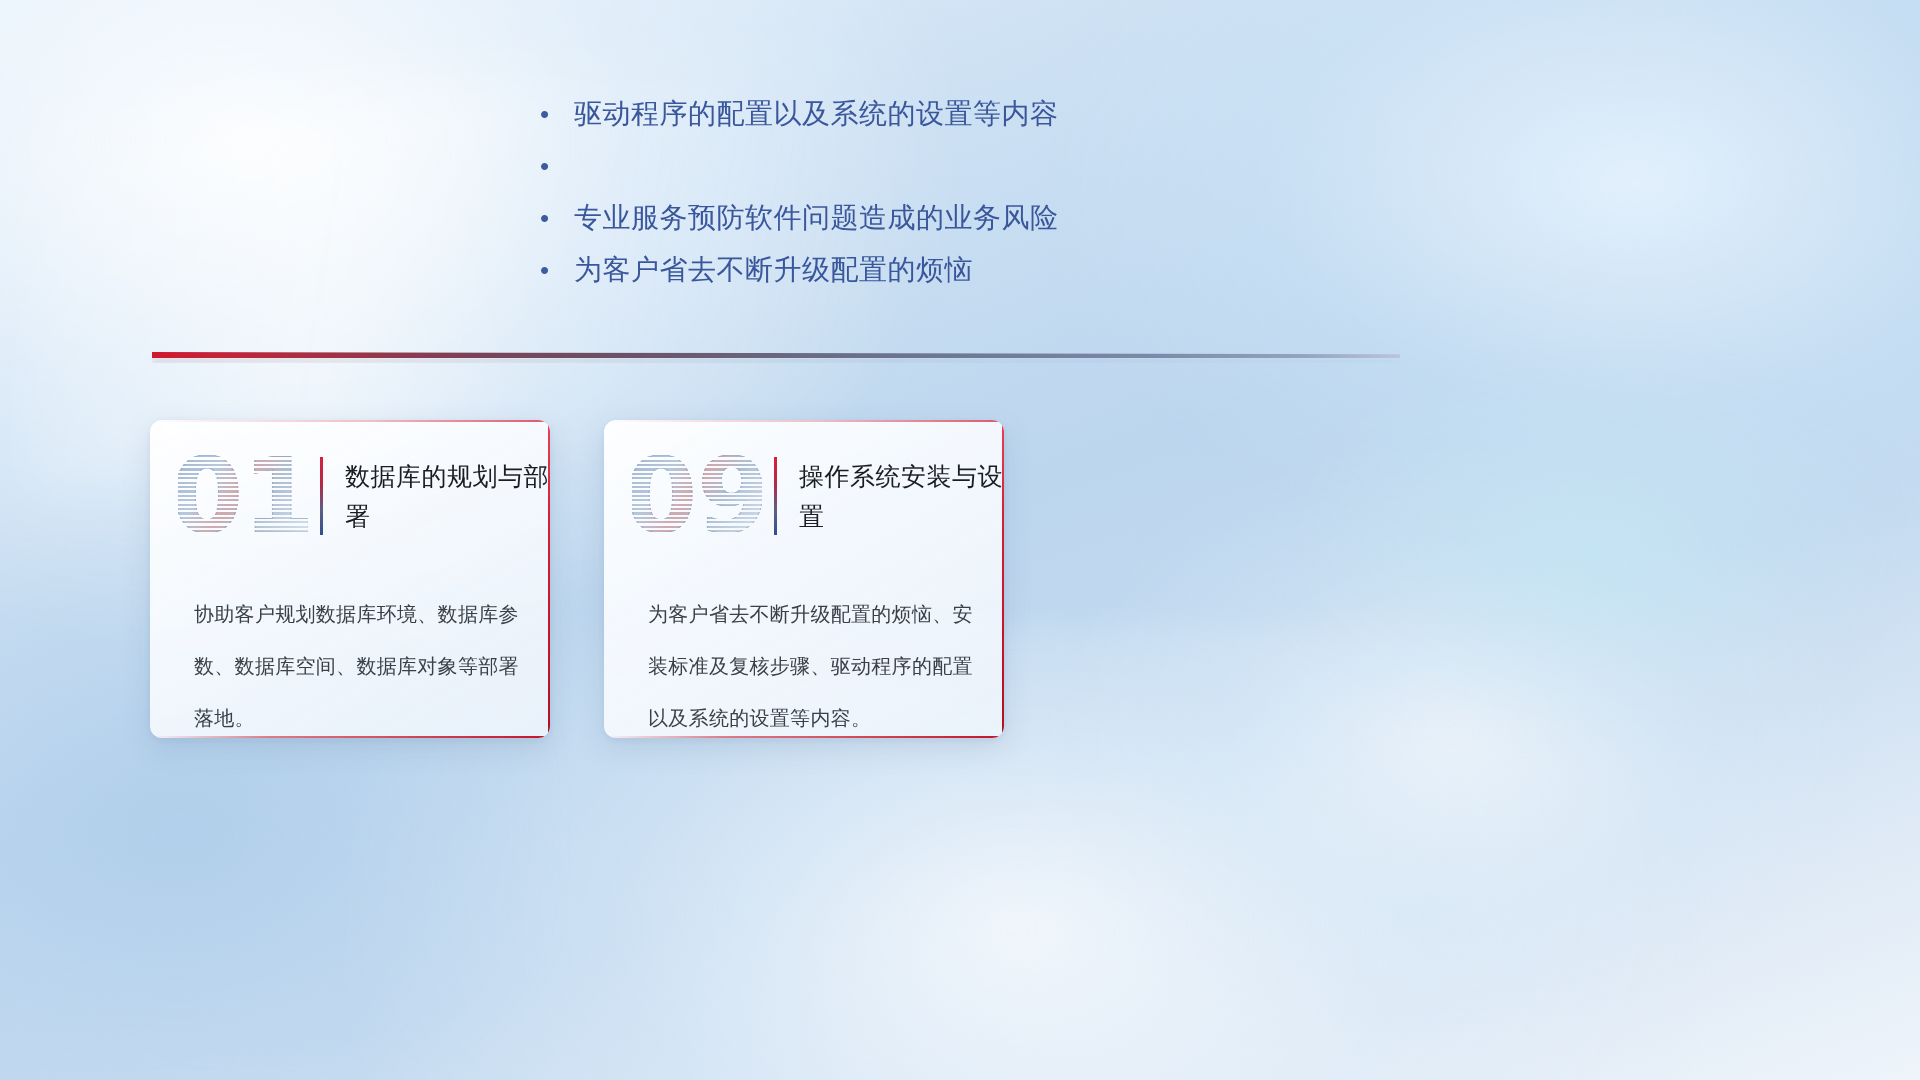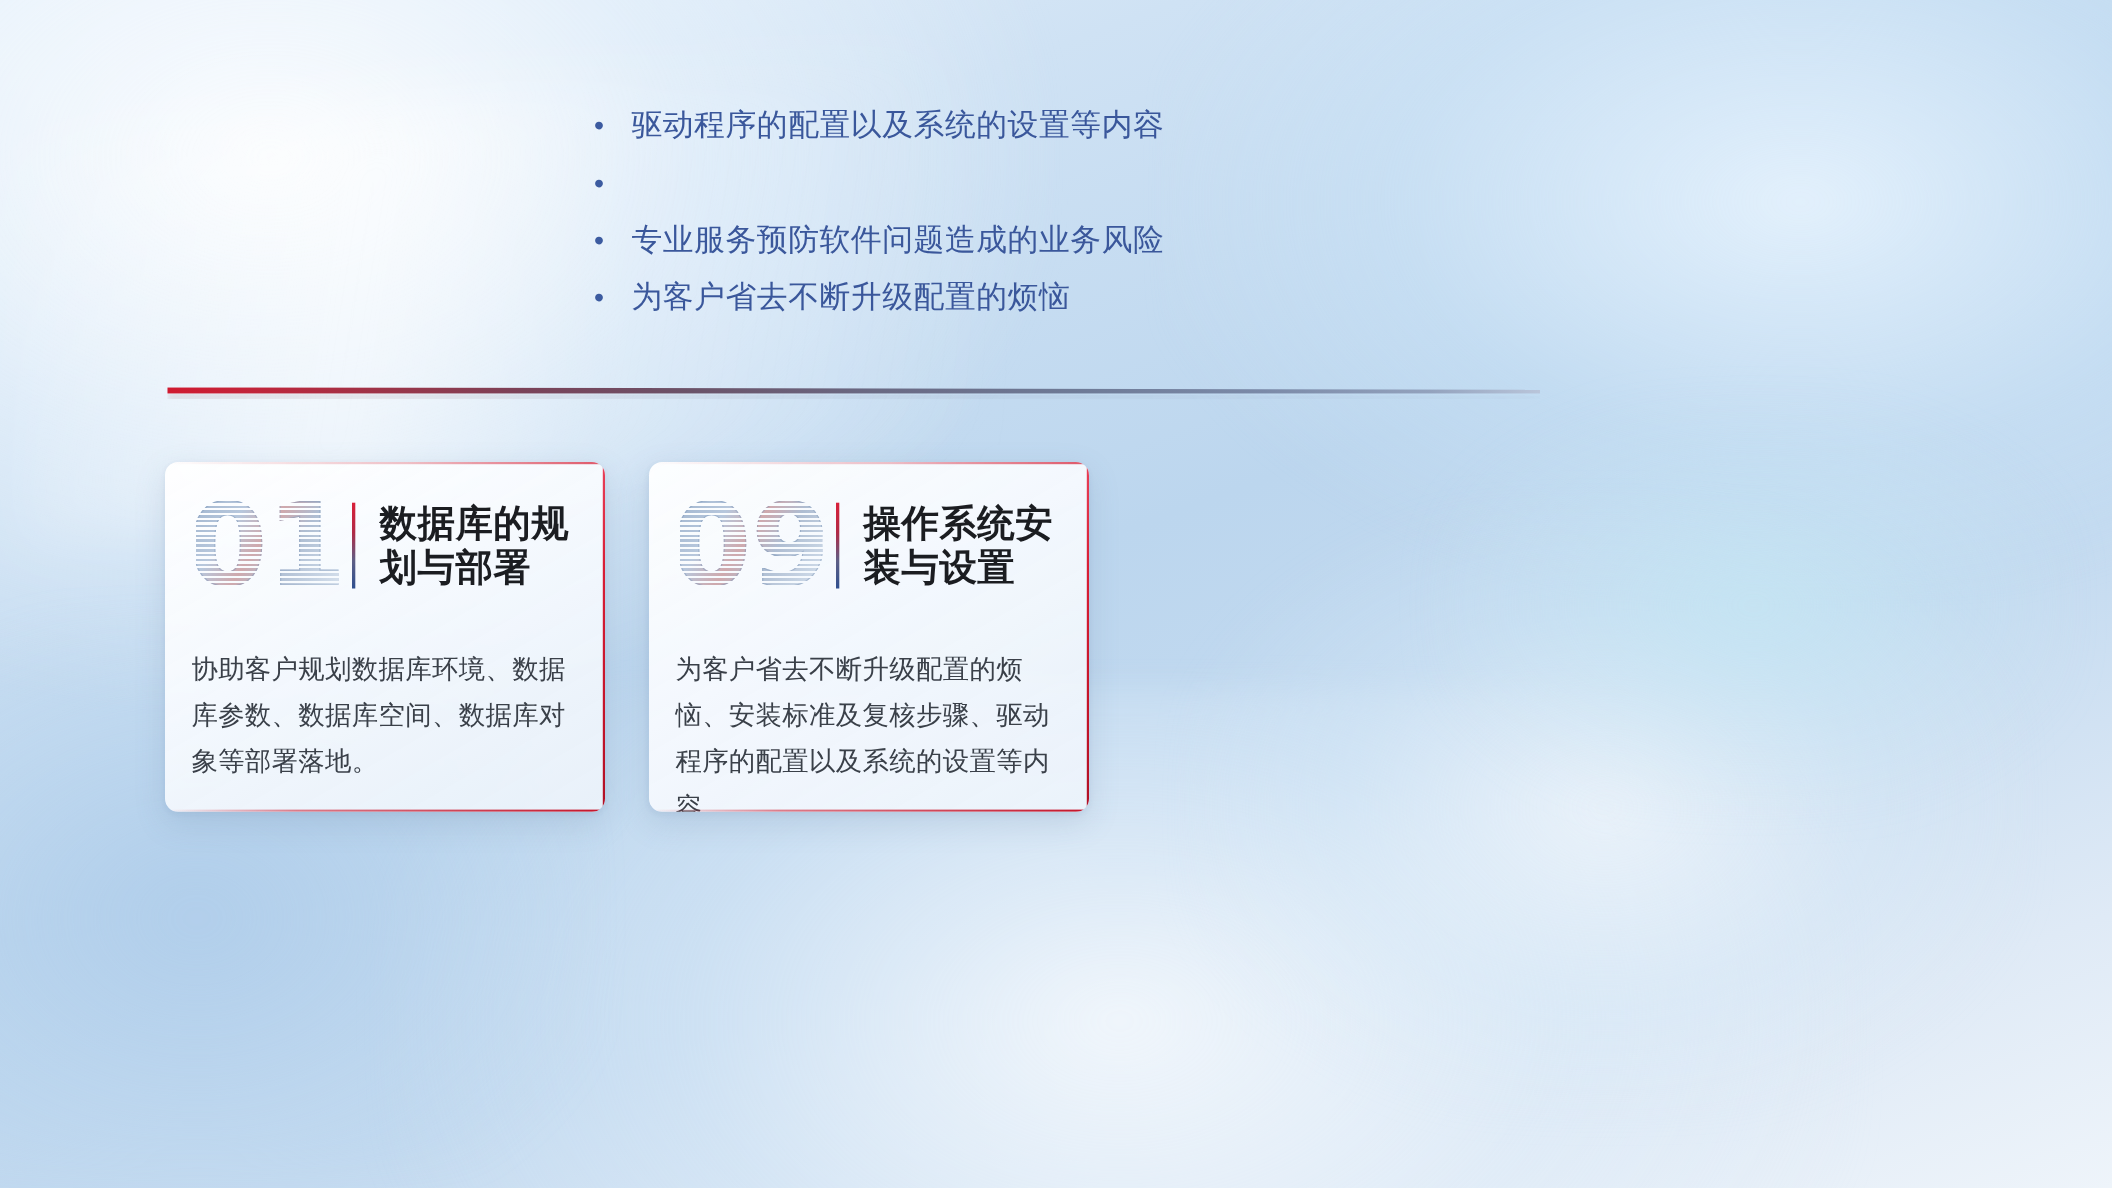--- a/index.html
+++ b/index.html
@@ -100,21 +100,21 @@
     filter:blur(3px);
     clip-path:polygon(0 0, 100% 30%, 100% 100%, 0 100%);
   }
 
   
   .cards {
     position:absolute;
     left:150px; top:420px;
     width:1620px; height:330px;
     display:flex;
-    gap:40px;
+    gap:54px;
   }
   .card {
     position:relative;
     width:400px;
     height:318px;
     border-radius:12px;
     background:linear-gradient(150deg, rgba(255,255,255,.94) 0%, rgba(250,252,255,.90) 40%, rgba(238,244,251,.86) 100%);
     box-shadow:0 10px 28px rgba(92,120,156,.18), 0 2px 6px rgba(92,120,156,.10);
     overflow:hidden;
     backdrop-filter:blur(2px);
@@ -180,32 +180,32 @@
   }
 
   .vbar {
     width:3px;
     height:78px;
     margin:0 22px 0 12px;
     flex:0 0 3px;
     background:linear-gradient(180deg,#d9203a 0%, #b02a46 35%, #5d5f86 68%, #2f4f8f 100%);
   }
   .card-title {
-    font-size:34px;
+    font-size:25px;
     line-height:40px;
     color:#1b1d21;
-    font-weight:700;
+    font-weight:400;
     letter-spacing:.5px;
     max-width:210px;
   }
 
   .card-body {
-    padding:16px 26px 0 24px;
-    font-size:24px;
-    line-height:42px;
+    padding:16px 26px 0 44px;
+    font-size:20px;
+    line-height:52px;
     color:#3a4049;
     letter-spacing:.3px;
   }
 </style>
 </head>
 <body>
 
 <div class="bg">
   <div class="bg-glow-a"></div>
   <div class="bg-glow-b"></div>

